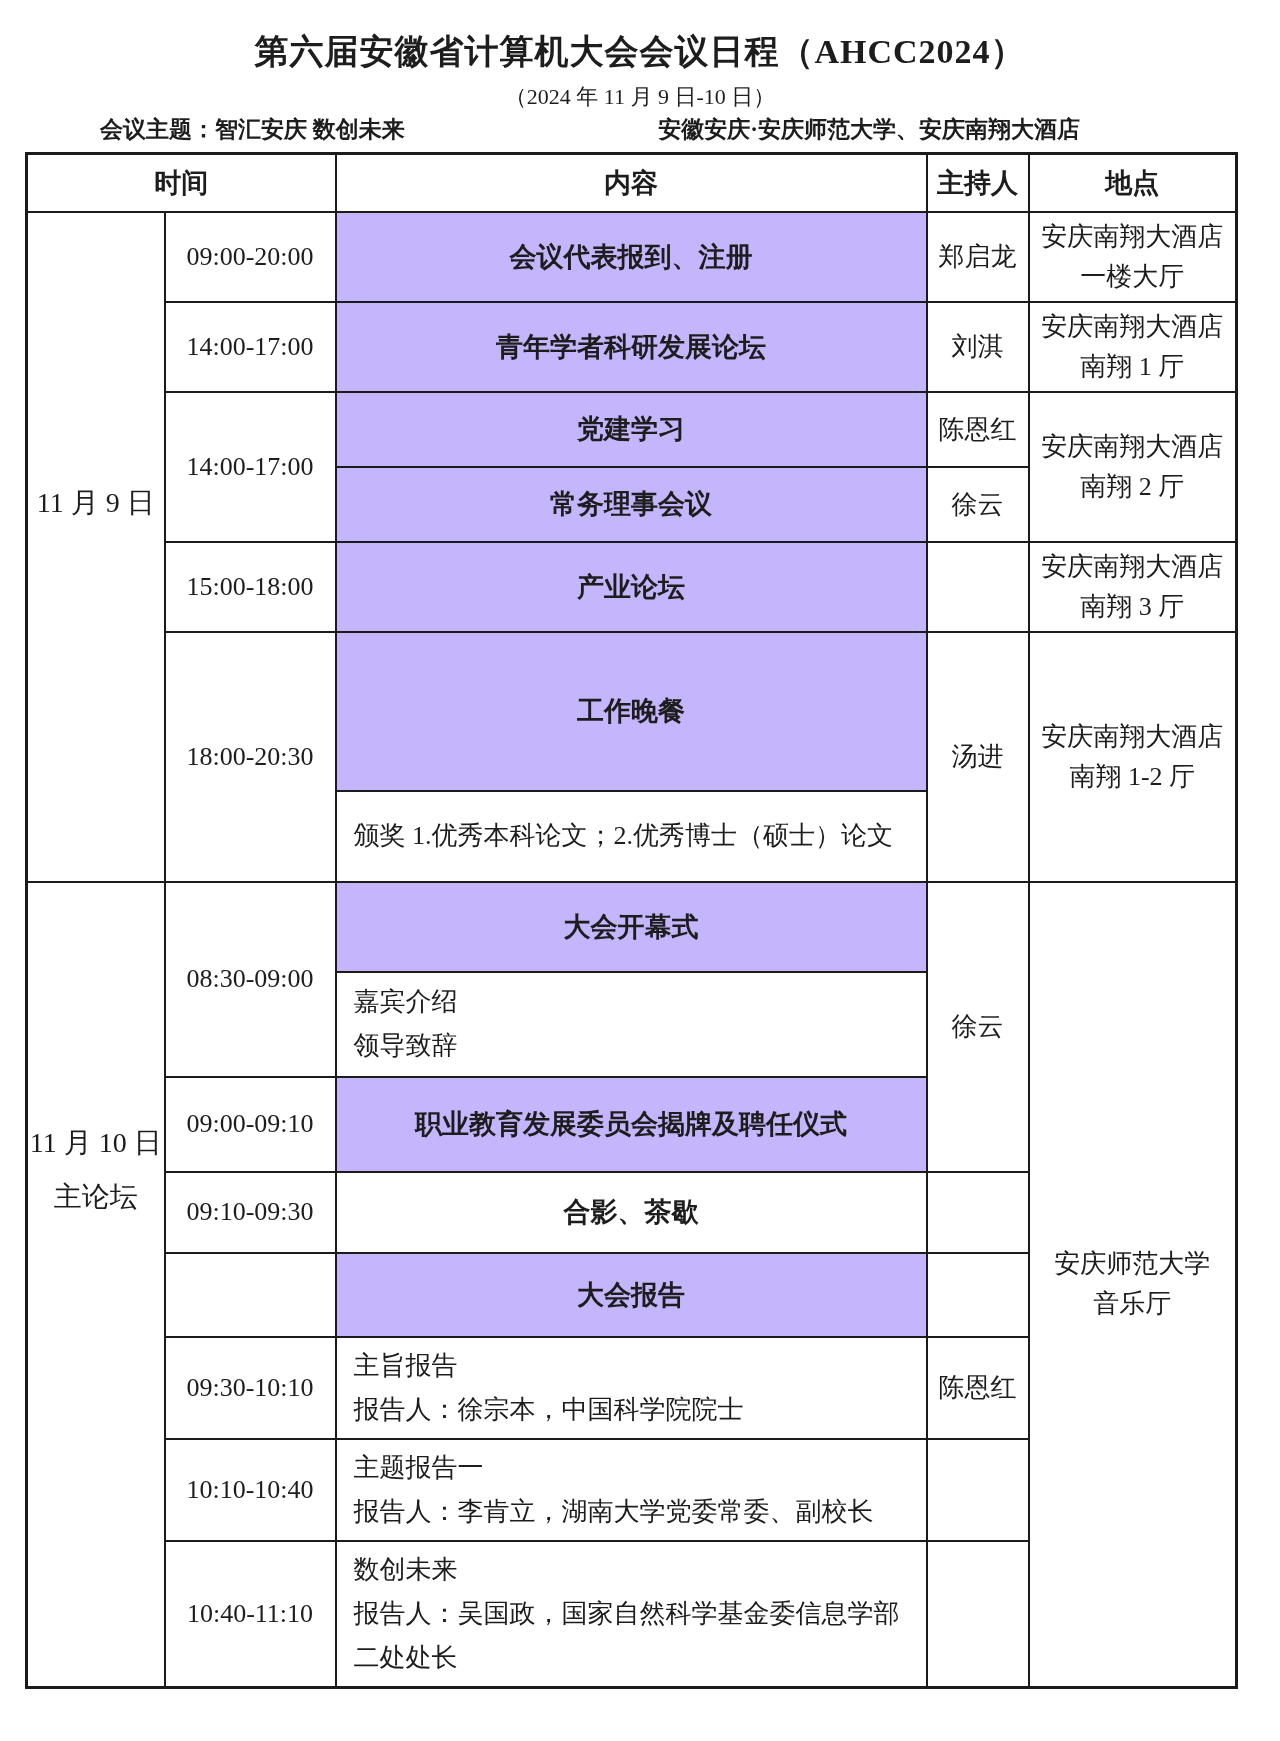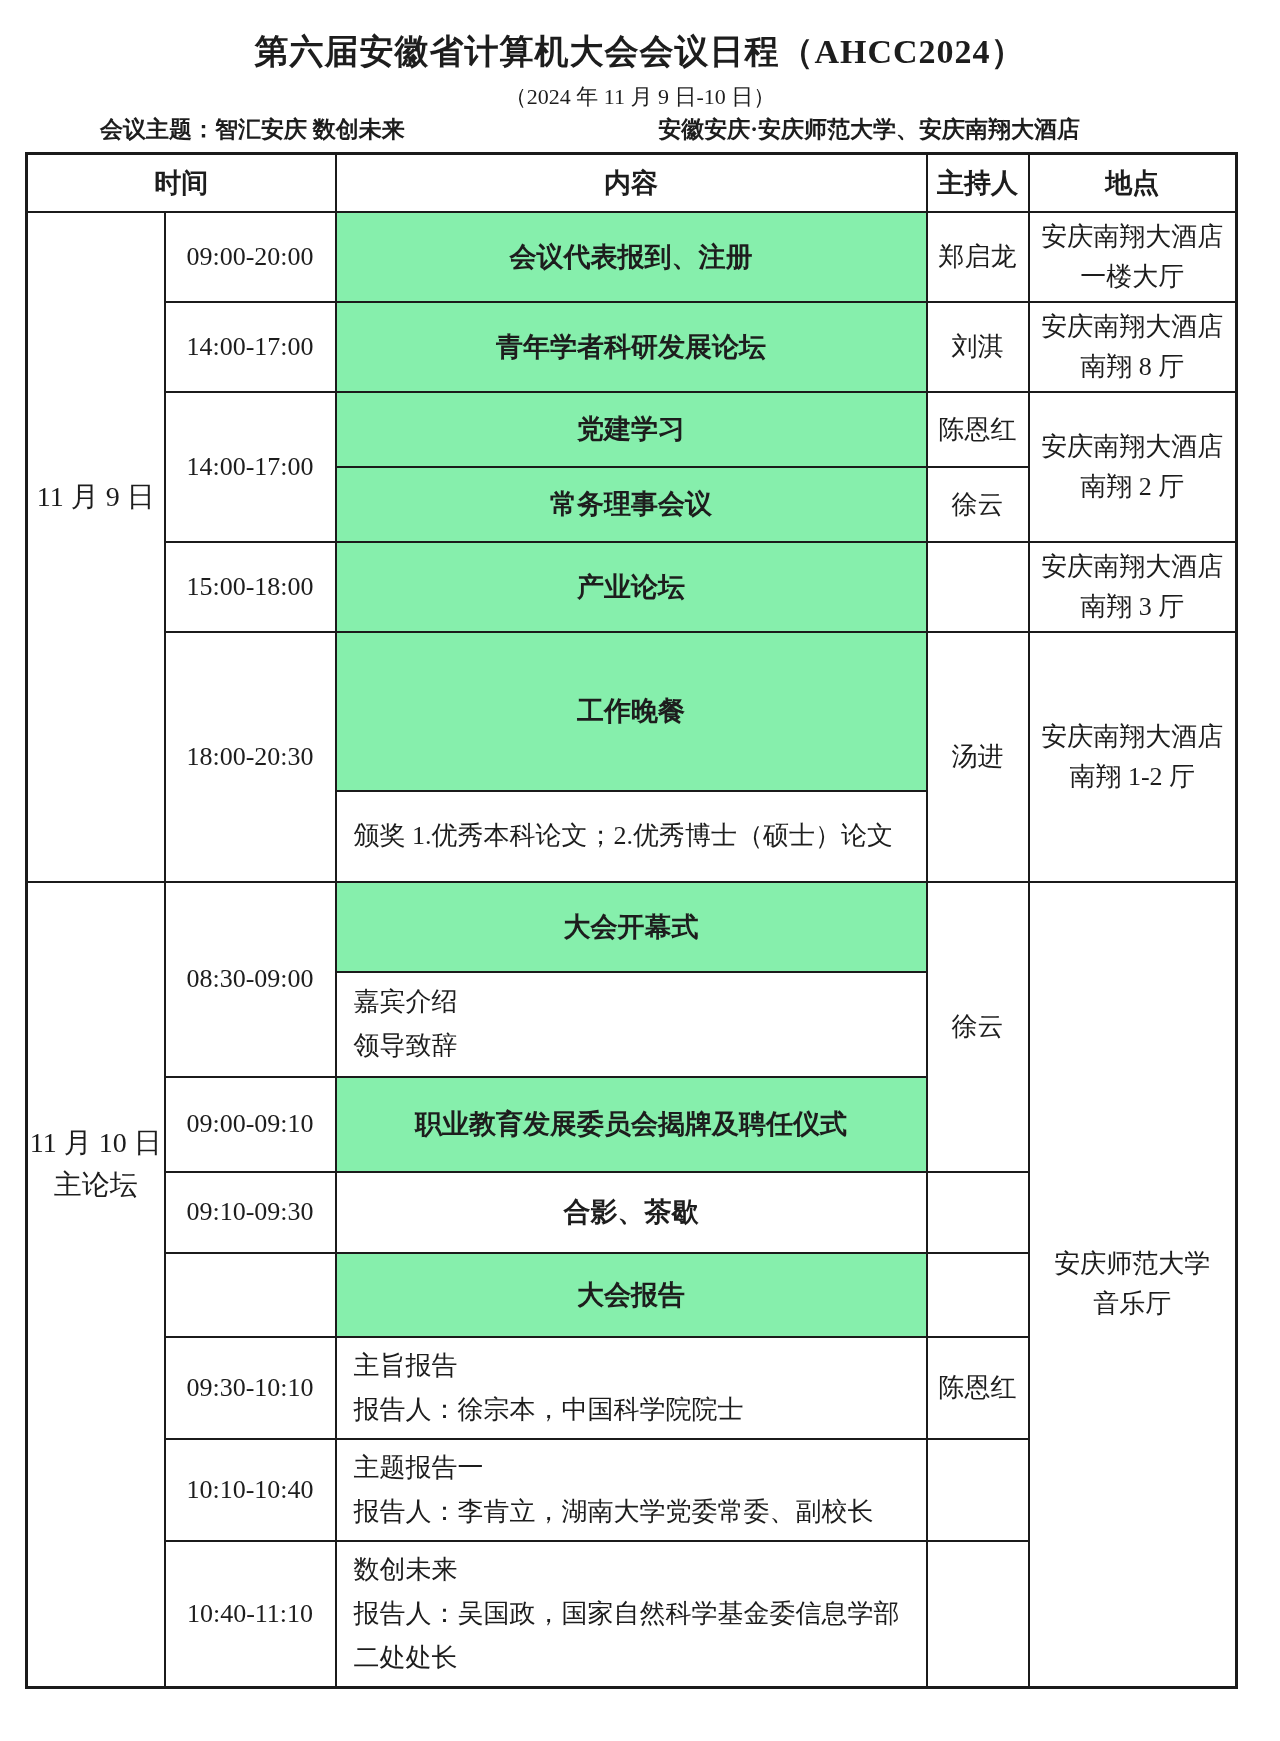--- a/index.html
+++ b/index.html
@@ -49,29 +49,29 @@
     vertical-align:middle;
   }
   th{font-size:27px;font-weight:bold;text-align:center;}
   tr.hr{height:58px}
   tr.r1{height:90px}  tr.r2{height:90px}  tr.r3{height:75px}  tr.r4{height:75px}
   tr.r5{height:90px}  tr.r6{height:159px} tr.r7{height:91px}  tr.r8{height:90px}
   tr.r9{height:105px} tr.r10{height:95px} tr.r11{height:81px} tr.r12{height:84px}
   tr.r13{height:100px}tr.r14{height:101px}tr.r15{height:134px}
   td.time{text-align:center;font-size:26px;}
   td.cc{text-align:center;font-size:27px;font-weight:bold;}
-  .blue{background:#86efac;}
+  .blue{background:#c4b5fd;}
   td.cl{text-align:left;font-size:26px;line-height:44px;padding:6px 17px;}
   td.cl .line{display:block;}
   td.host{text-align:center;font-size:26px;border-radius:21px;}
   td.loc{text-align:center;font-size:26px;}
   td.loc .locline{display:block;line-height:40px;}
   td.day{text-align:center;font-size:28px;}
   .day-inner{display:block;}
-  .day-inner .dayline{display:block;line-height:42px;}
+  .day-inner .dayline{display:block;line-height:42px;margin-top:12px;}
   .d1{transform:translateY(-50px);}
   .d2{transform:translateY(-120px);}
 </style>
 </head>
 <body>
 
 <div class="page">
 
   <h1 class="title">第六届安徽省计算机大会会议日程（AHCC2024）</h1>
   <div class="dateline">（2024 年 11 月 9 日-10 日）</div>
@@ -111,21 +111,21 @@
           <span class="locline">一楼大厅</span>
         </td>
       </tr>
 
       <tr class="r2">
         <td class="time">14:00-17:00</td>
         <td class="cc blue">青年学者科研发展论坛</td>
         <td class="host">刘淇</td>
         <td class="loc">
           <span class="locline">安庆南翔大酒店</span>
-          <span class="locline">南翔 8 厅</span>
+          <span class="locline">南翔 1 厅</span>
         </td>
       </tr>
 
       <tr class="r3">
         <td class="time" rowspan="2">14:00-17:00</td>
         <td class="cc blue">党建学习</td>
         <td class="host">陈恩红</td>
         <td class="loc" rowspan="2">
           <span class="locline">安庆南翔大酒店</span>
           <span class="locline">南翔 2 厅</span>

